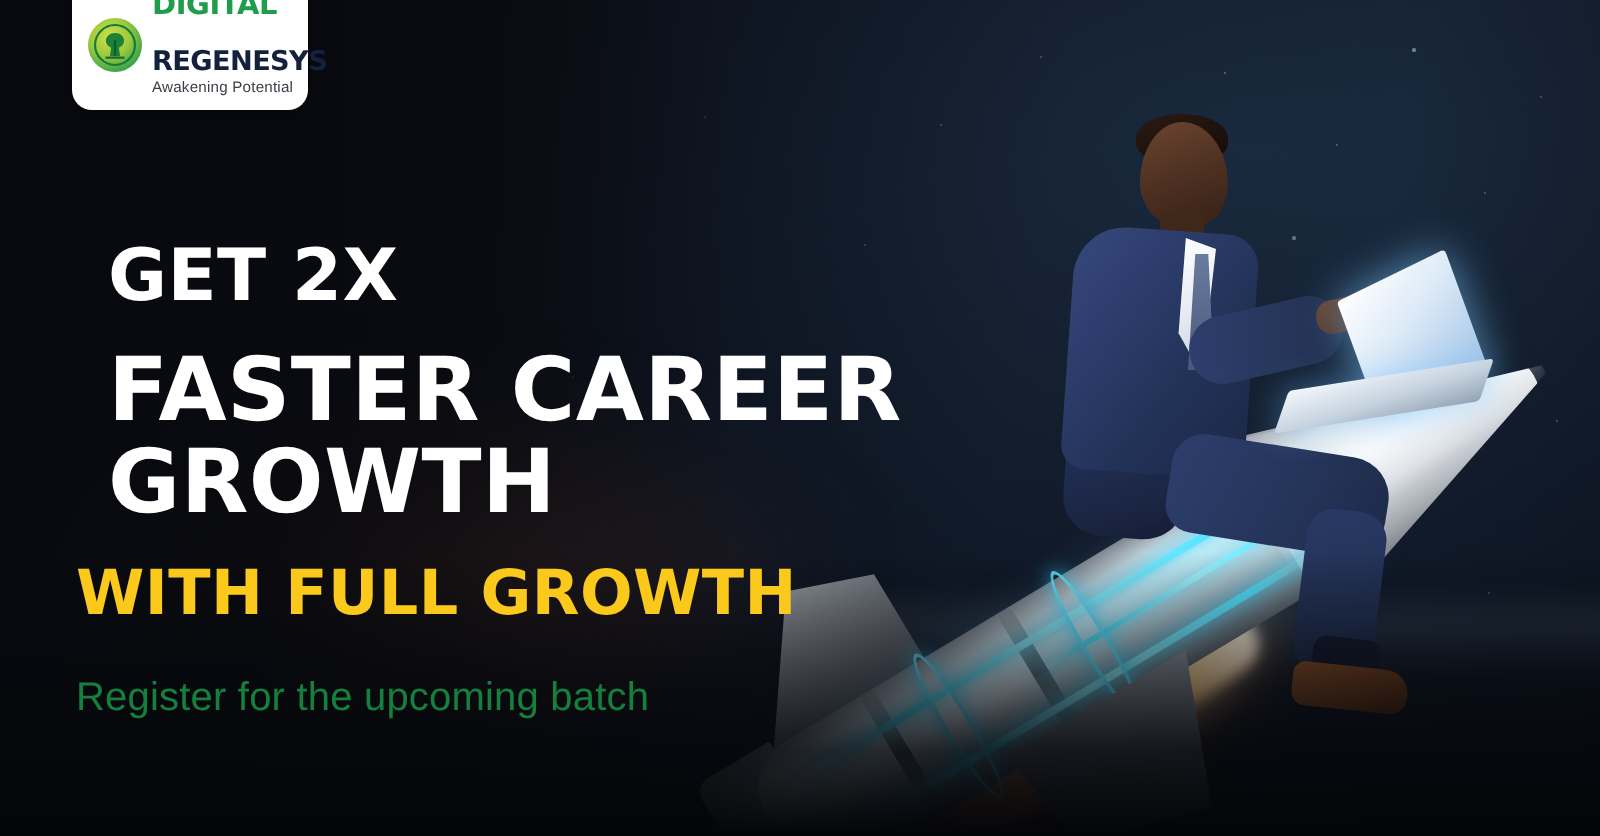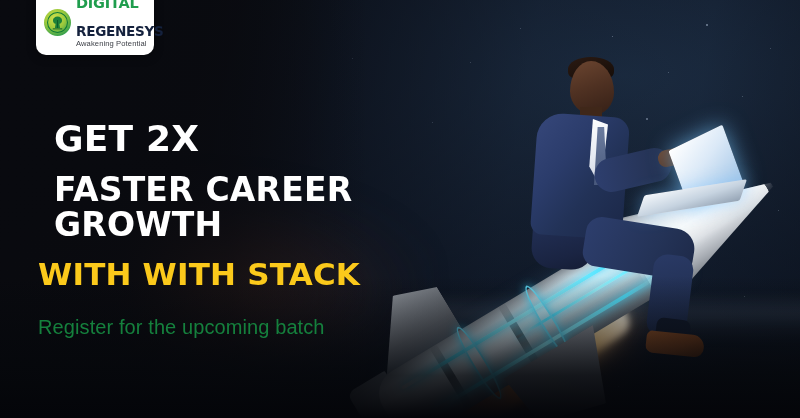--- a/index.html
+++ b/index.html
@@ -317,21 +317,21 @@
   .copy{position:absolute;left:38px;top:104px;width:470px;}
   .headline{
     margin:16px;
     font-family:"DejaVu Sans",sans-serif;
     font-weight:bold;
     color:#ffffff;
     letter-spacing:0.2px;
     line-height:1.04;
   }
   .hl-1{font-size:36px;}
-  .hl-2{font-size:33px;margin-top:2px;}
+  .hl-2{font-size:44px;margin-top:2px;}
   .subhead{
     margin:16px 0 0 0;
     font-family:"DejaVu Sans",sans-serif;
     font-weight:bold;
     color:#fbc91b;
     font-size:31px;
     line-height:1.08;
     letter-spacing:0.2px;
   }
   .sub-line2{display:block;}
@@ -449,18 +449,18 @@
         <span class="logo-regenesys">REGENESYS</span>
         <span class="logo-tag">Awakening Potential</span>
       </div>
     </div>
   </div>
 
   <div class="copy">
     <h1 class="headline hl-1">GET 2X</h1>
     <h1 class="headline hl-2">FASTER CAREER GROWTH</h1>
     <p class="subhead">
-      <span>WITH WITH STACK</span>
+      <span>WITH FULL GROWTH</span>
     </p>
     <p class="tagline">Register for the upcoming batch</p>
   </div>
 
 </div>
 
 </body></html>

